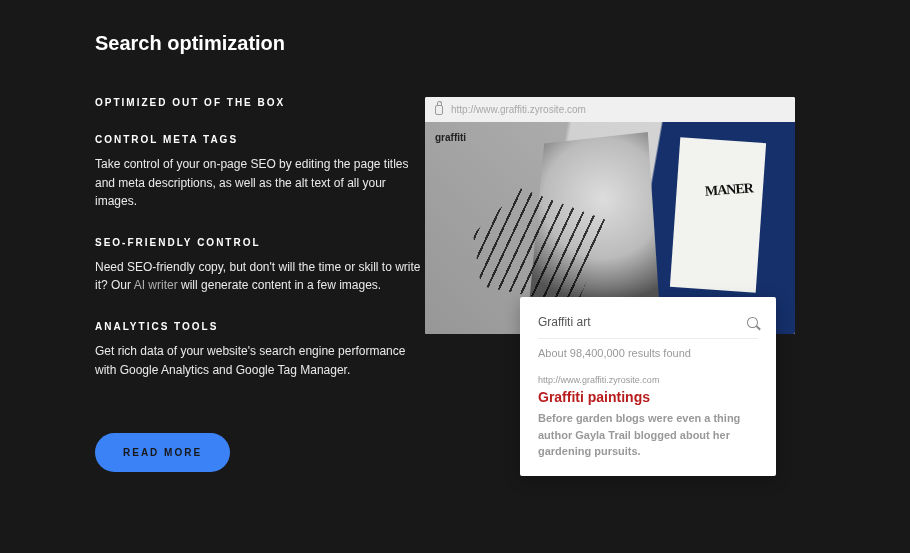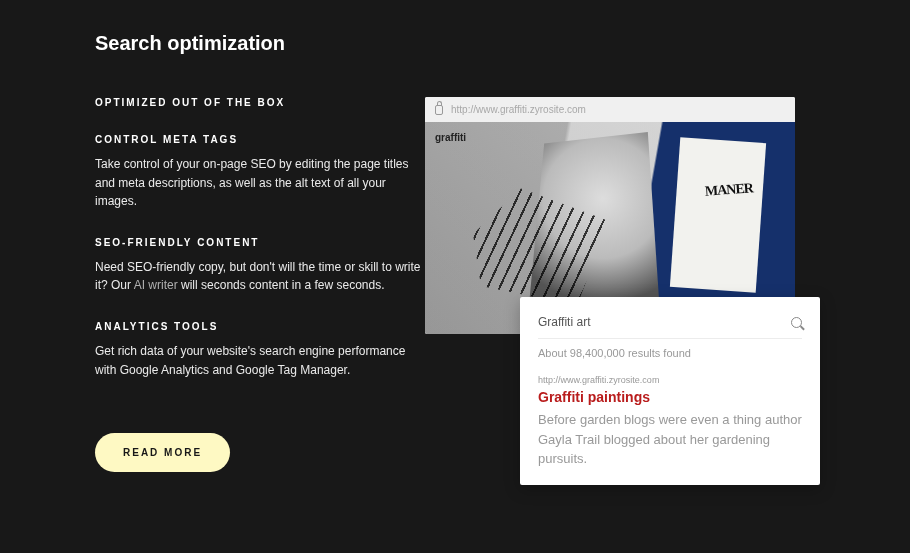--- a/index.html
+++ b/index.html
@@ -35,21 +35,21 @@
   font-size: 12px;
   line-height: 1.55;
   color: #eaeaea;
 }
 .sec-body a {
   color: #b0b0b0;
   text-decoration: none;
 }
 .read-more {
   display: inline-block;
-  background: #fef9c3;
+  background: #3b82f6;
   color: #181818;
   font-size: 10px;
   font-weight: 700;
   letter-spacing: 2px;
   padding: 14px 28px;
   border-radius: 999px;
   margin-top: 28px;
   cursor: pointer;
 }
 .right {
@@ -133,21 +133,21 @@
   color: #111;
   font-family: "Comic Sans MS", cursive;
   font-size: 14px;
   font-weight: 700;
   transform: rotate(-4deg);
   letter-spacing: -1px;
 }
 .card {
   position: absolute;
   top: 200px; left: 95px;
-  width: 300px;
+  width: 256px;
   background: #fff;
   color: #222;
   padding: 18px 18px 16px 18px;
   border-radius: 2px;
   box-shadow: 0 4px 16px rgba(0,0,0,.25);
 }
 .search-row {
   display: flex;
   justify-content: space-between;
   align-items: center;
@@ -186,46 +186,47 @@
   font-size: 9px;
   color: #999;
 }
 .res-title {
   font-size: 14px;
   font-weight: 700;
   color: #b91c1c;
   margin: 4px 0 5px;
 }
 .res-desc {
-  font-size: 13px;
+  font-size: 11px;
   color: #999;
   line-height: 1.5;
+  font-weight: bold;
 }
 </style>
 </head>
 <body>
 
 <h1 class="title">Search optimization</h1>
 
 <div class="wrap">
   <div class="left">
 
     <div class="section">
       <div class="sec-head">OPTIMIZED OUT OF THE BOX</div>
     </div>
 
     <div class="section">
       <div class="sec-head">CONTROL META TAGS</div>
       <div class="sec-body">Take control of your on-page SEO by editing the page titles and meta descriptions, as well as the alt text of all your images.</div>
     </div>
 
     <div class="section">
-      <div class="sec-head">SEO-FRIENDLY CONTENT</div>
+      <div class="sec-head">SEO-FRIENDLY CONTROL</div>
       <div class="sec-body">
-        <span>Need SEO-friendly copy, but don't will the time or skill to write it? Our </span><a href="#">AI writer</a><span> will seconds content in a few seconds.</span>
+        <span>Need SEO-friendly copy, but don't will the time or skill to write it? Our </span><a href="#">AI writer</a><span> will generate content in a few images.</span>
       </div>
     </div>
 
     <div class="section">
       <div class="sec-head">ANALYTICS TOOLS</div>
       <div class="sec-body">Get rich data of your website's search engine performance with Google Analytics and Google Tag Manager.</div>
     </div>
 
     <div class="read-more">READ MORE</div>
   </div>

